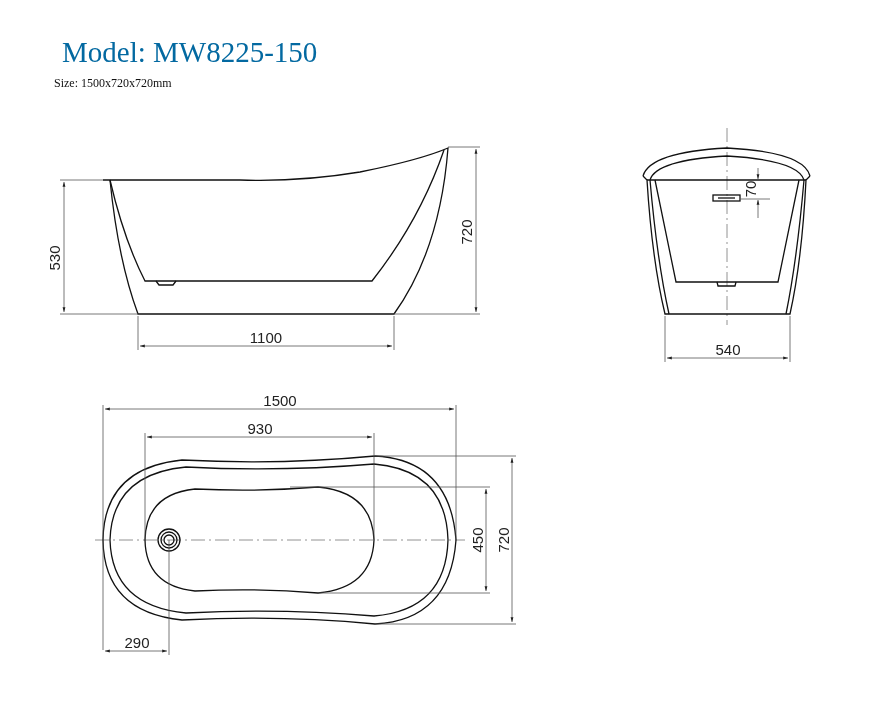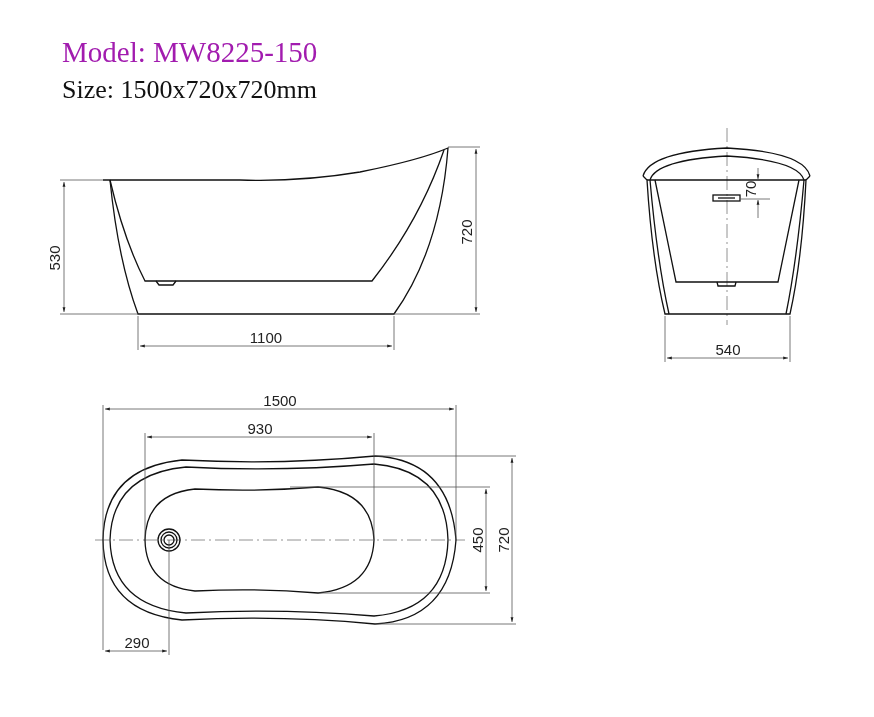--- a/index.html
+++ b/index.html
@@ -1,25 +1,25 @@
 <!DOCTYPE html>
 <html><head>
 <meta charset="utf-8">
 <style>
   html, body { margin: 0; padding: 0; background: #ffffff; }
   body { width: 874px; height: 717px; position: relative; overflow: hidden; }
   .title {
     position: absolute; left: 62px; top: 38px;
     font-family: "Liberation Serif", "DejaVu Serif", serif;
-    font-size: 29px; color: #a21caf; line-height: 1; white-space: nowrap;
+    font-size: 29px; color: #0369a1; line-height: 1; white-space: nowrap;
   }
   .subtitle {
-    position: absolute; left: 62px; top: 77px;
+    position: absolute; left: 54px; top: 77px;
     font-family: "Liberation Serif", "DejaVu Serif", serif;
-    font-size: 26px; color: #111; line-height: 1; white-space: nowrap;
+    font-size: 12px; color: #111; line-height: 1; white-space: nowrap;
   }
   svg.drawing { position: absolute; left: 0; top: 0; }
   .dimtext { font-family: "Liberation Sans", "DejaVu Sans", sans-serif; font-size: 15px; fill: #222; }
   .outline { fill: none; stroke: #111; stroke-width: 1.3; }
   .thin { fill: none; stroke: #555; stroke-width: 0.8; }
   .center { fill: none; stroke: #777; stroke-width: 0.8; stroke-dasharray: 14 4 2 4; }
   .arrow { fill: #222; }
 </style>
 </head>
 <body>

